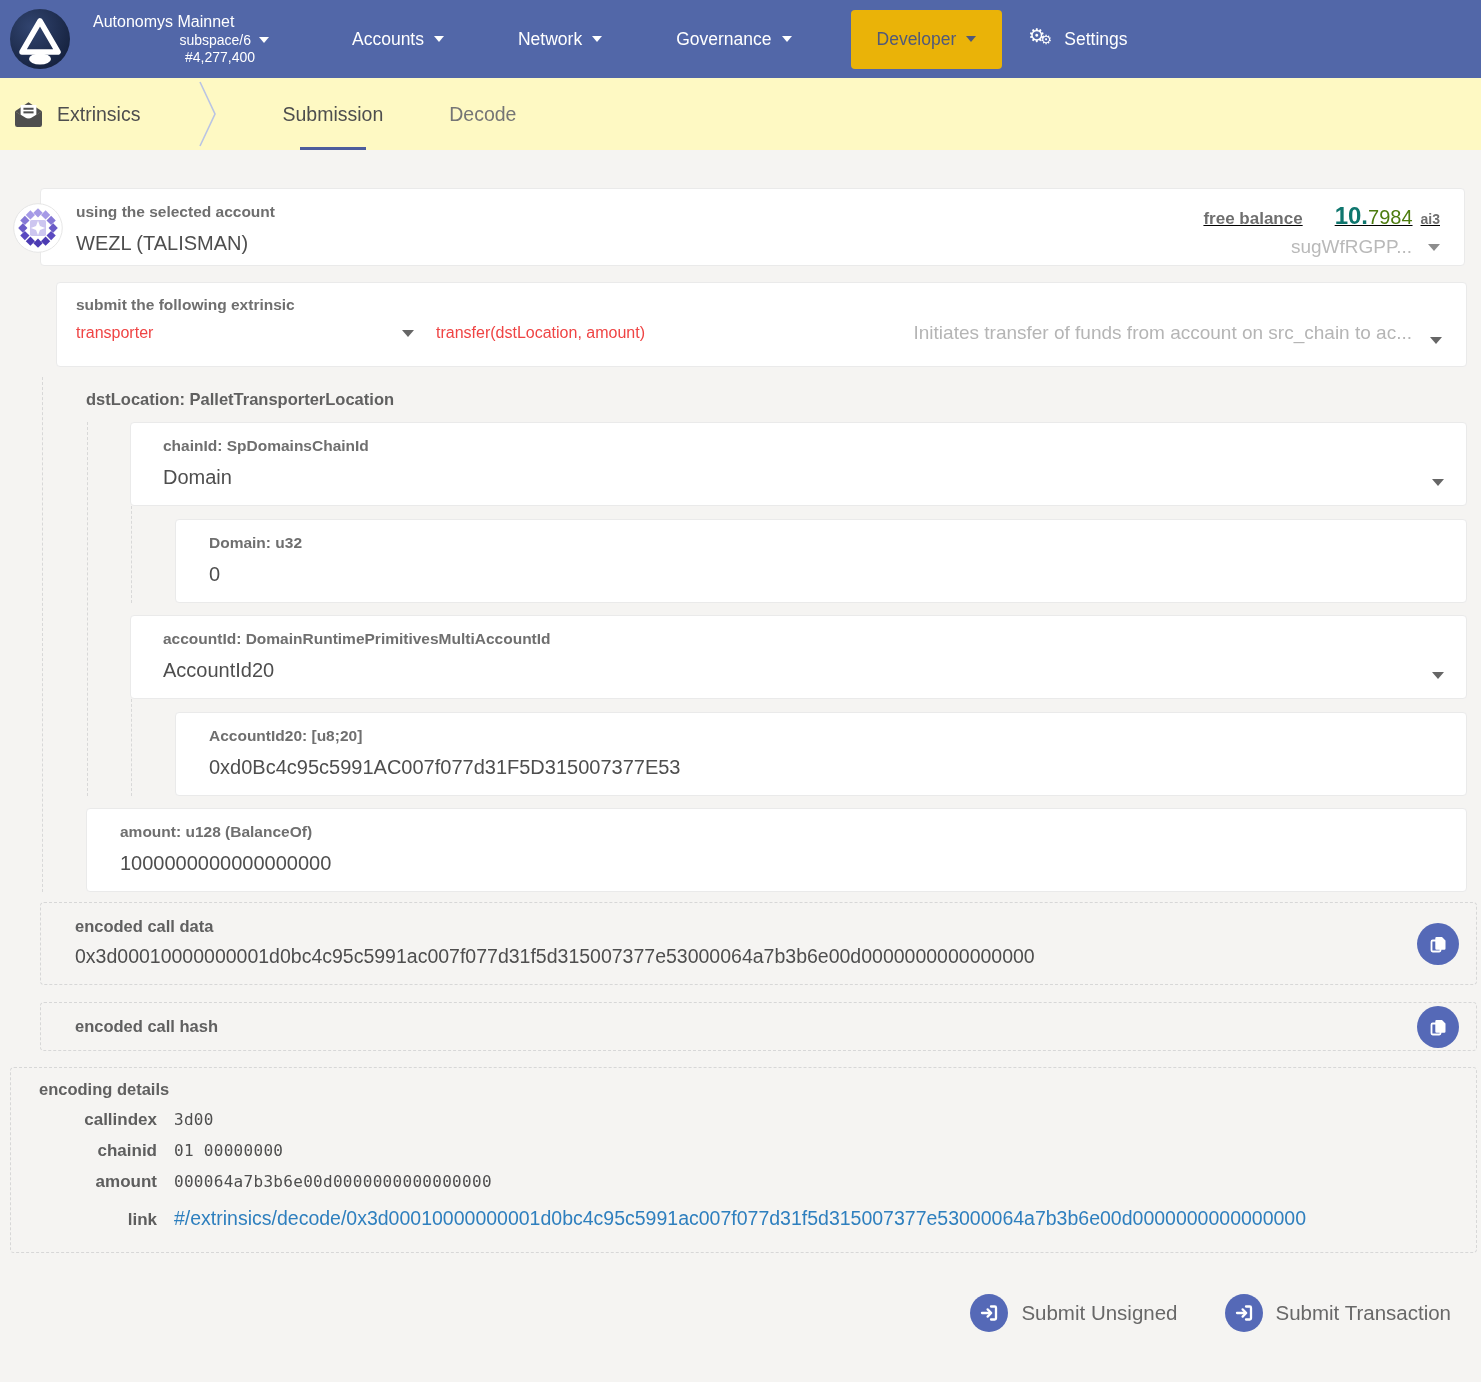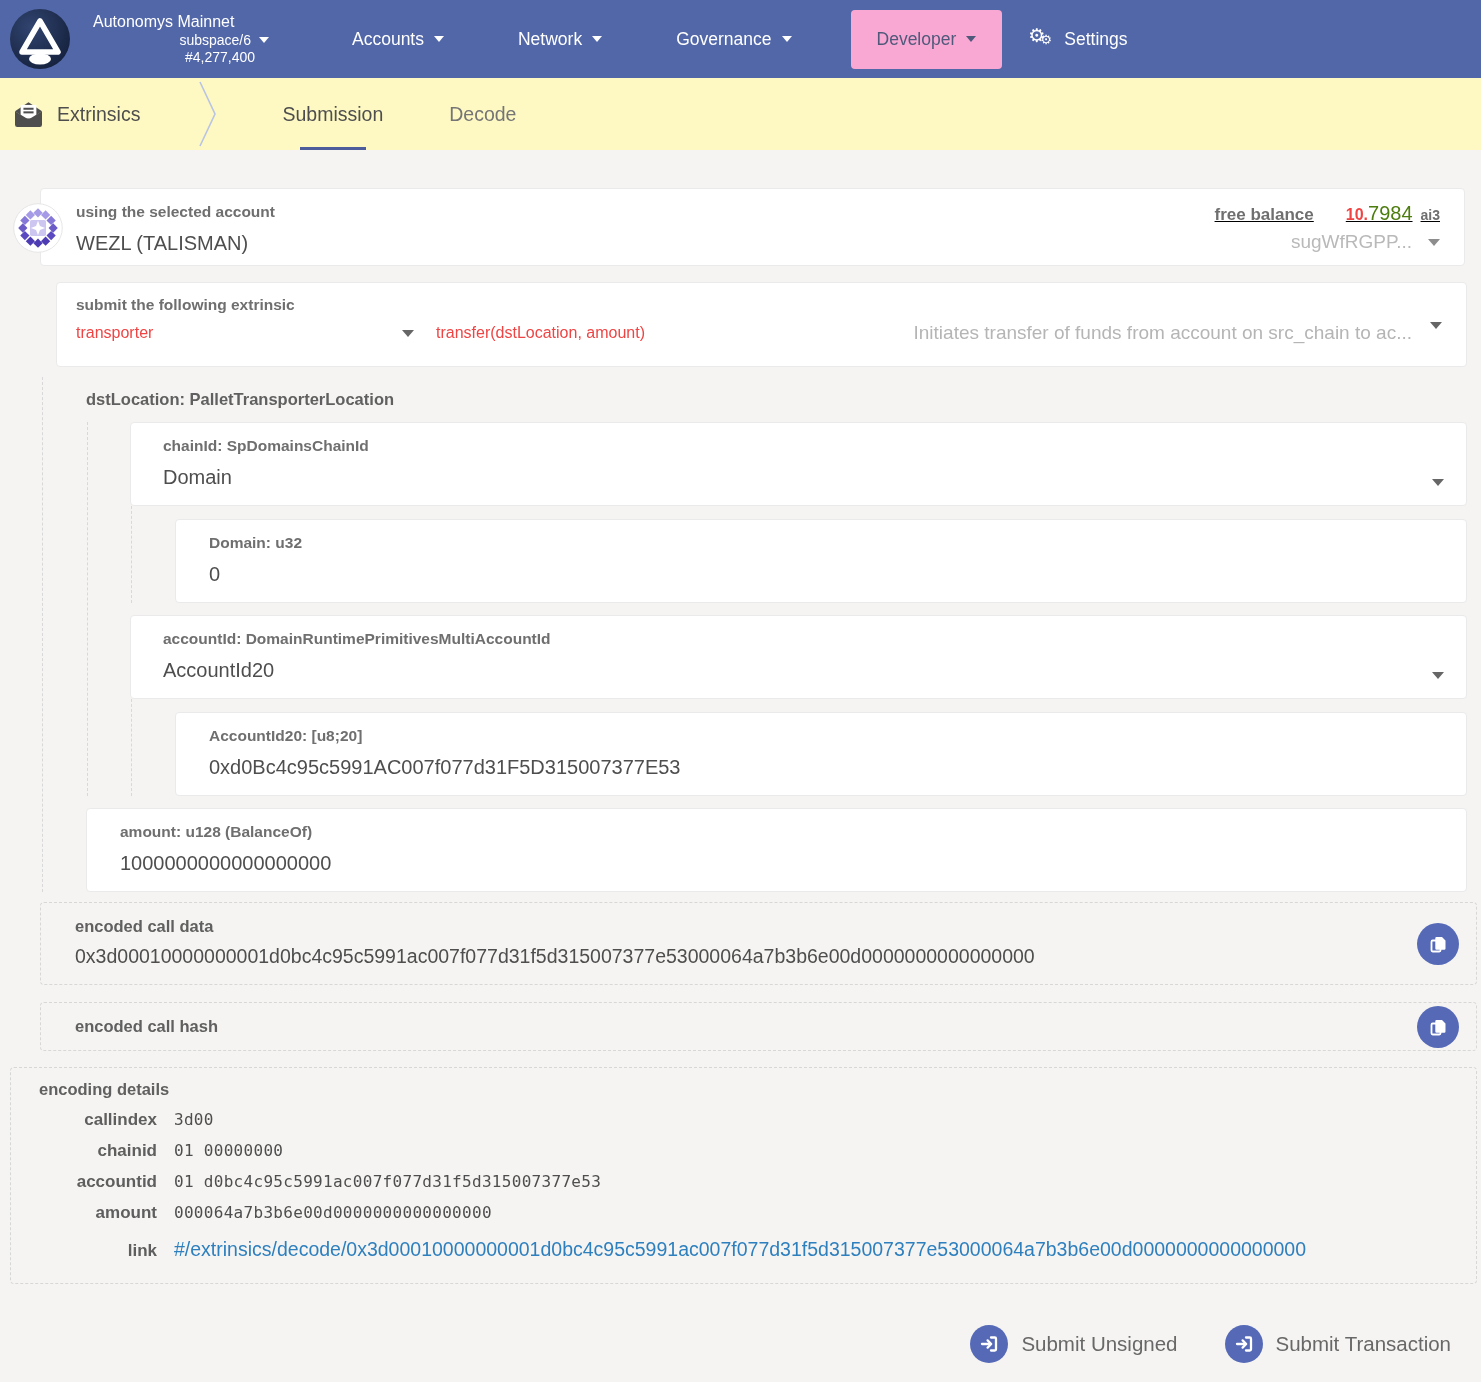--- a/index.html
+++ b/index.html
@@ -8,21 +8,21 @@
 
   
   .topbar { height:78px; background:#5267a8; display:flex; align-items:center; color:#fff; }
   .logo { width:62px; height:62px; margin-left:9px; flex:0 0 auto; cursor:pointer; }
   .chain-col { margin-left:22px; width:176px; text-align:right; line-height:1.25; }
   .chain-name { font-size:16px; text-align:left; padding-left:0; white-space:nowrap; }
   .chain-sub { font-size:14px; display:flex; justify-content:flex-end; align-items:center; gap:8px; cursor:pointer; }
   .chain-block { font-size:14px; padding-right:14px; }
   .mainnav { display:flex; align-items:center; margin-left:46px; }
   .nav-item { display:flex; align-items:center; gap:10px; font-size:17.5px; padding:0 37px; cursor:pointer; white-space:nowrap; }
-  .nav-pill { background:#f9a8d4; color:#50597a; border-radius:4px; height:59px; padding:0 26px; margin:0 18px 0 22px; }
+  .nav-pill { background:#eab308; color:#50597a; border-radius:4px; height:59px; padding:0 26px; margin:0 18px 0 22px; }
   .nav-pill .caret { border-top-color:#50597a; }
   .nav-settings { padding:0 0 0 8px; gap:9px; }
   .caret { width:0; height:0; border-left:5.5px solid transparent; border-right:5.5px solid transparent; border-top:6.5px solid #fff; display:inline-block; }
   .gear-wrap { position:relative; width:27px; height:26px; font-family:"DejaVu Sans", sans-serif; }
   .gear-big { position:absolute; left:0; top:-2px; font-size:19px; }
   .gear-small { position:absolute; left:12px; top:6px; font-size:13px; }
 
   
   .crumbrow { height:72px; background:#fef9c3; display:flex; align-items:center; position:relative; }
   .crumb-icon { margin-left:15px; display:flex; }
@@ -40,33 +40,33 @@
   .val { font-size:20px; color:#4e4e4e; line-height:28px; margin-top:7px; }
   .dcaret { width:0; height:0; border-left:6px solid transparent; border-right:6px solid transparent; border-top:7px solid #666; display:inline-block; }
 
   
   .account-wrap { position:relative; margin:38px 16px 0 40px; }
   .account-card { padding:13px 24px 14px 35px; height:78px; display:flex; justify-content:space-between; }
   .identicon { position:absolute; left:-27px; top:15px; width:50px; height:50px; z-index:2; cursor:pointer; }
   .acct-right { text-align:right; }
   .balline { display:flex; align-items:baseline; gap:6px;text-decoration:underline; }
   .bal-label { font-size:17px; font-weight:700; color:#6f6f6f; margin-right:26px; }
-  .bal-int { font-size:16px; font-weight:700; color:#ef4444; }
+  .bal-int { font-size:24px; font-weight:700; color:#0f766e; }
   .bal-frac { font-size:20px; color:#4d7c0f; }
   .bal-unit { font-size:14px; font-weight:700; color:#6f6f6f; margin-left:2px; }
   .addrline { margin-top:6px; display:flex; justify-content:flex-end; align-items:center; gap:16px; color:#b9b9b9; font-size:19px; cursor:pointer; }
   .addrline .dcaret { border-top-color:#8d8d8d; }
 
   
   .extr-card { margin:16px 14px 0 56px; padding:12px 20px 16px 19px; height:85px; }
   .extr-row { display:flex; margin-top:7px; }
   .extr-left { width:360px; display:flex; justify-content:space-between; align-items:center; padding-right:22px; cursor:pointer; }
   .extr-right { flex:1; display:flex; justify-content:space-between; align-items:center; padding-right:4px; cursor:pointer; }
   .extr-val { font-size:16px; color:#ef4444; }
-  .extr-desc { font-size:19px; color:#b5b5b5; display:flex; align-items:flex-start; gap:18px; }
+  .extr-desc { font-size:19px; color:#b5b5b5; display:flex; align-items:flex-end; gap:18px; }
 
   
   .params { margin:10px 14px 0 42px; border-left:1px dashed #d8d8d8; }
   .p-label { padding:13px 0 13px 43px; font-size:16.5px; font-weight:700; color:#606060; }
   .lvl2 { margin-left:44px; border-left:1px dashed #d8d8d8; }
   .lvl3 { margin-left:43px; border-left:1px dashed #d8d8d8; padding-top:13px; }
   .pcard { margin-left:42px; padding:13px 20px 14px 32px; }
   .lvl3 .pcard { margin-left:43px; padding-left:33px; }
   .pcard.l1 { margin-left:43px; margin-top:12px; padding-left:33px; }
   .pcard .dcaret { position:absolute; right:22px; top:56px; }
@@ -279,24 +279,20 @@
       <div class="det-title">encoding details</div>
       <div class="det-row">
         <span class="det-label">callindex</span>
         <span class="det-value">3d00</span>
       </div>
       <div class="det-row">
         <span class="det-label">chainid</span>
         <span class="det-value">01 00000000</span>
       </div>
       <div class="det-row">
-        <span class="det-label">accountid</span>
-        <span class="det-value">01 d0bc4c95c5991ac007f077d31f5d315007377e53</span>
-      </div>
-      <div class="det-row">
         <span class="det-label">amount</span>
         <span class="det-value">000064a7b3b6e00d0000000000000000</span>
       </div>
       <div class="det-row linkrow">
         <span class="det-label">link</span>
         <a class="det-link" href="#/extrinsics/decode/0x3d00010000000001d0bc4c95c5991ac007f077d31f5d315007377e53000064a7b3b6e00d0000000000000000">#/extrinsics/decode/0x3d00010000000001d0bc4c95c5991ac007f077d31f5d315007377e53000064a7b3b6e00d0000000000000000</a>
       </div>
     </div>
 
     <div class="submit-row">

